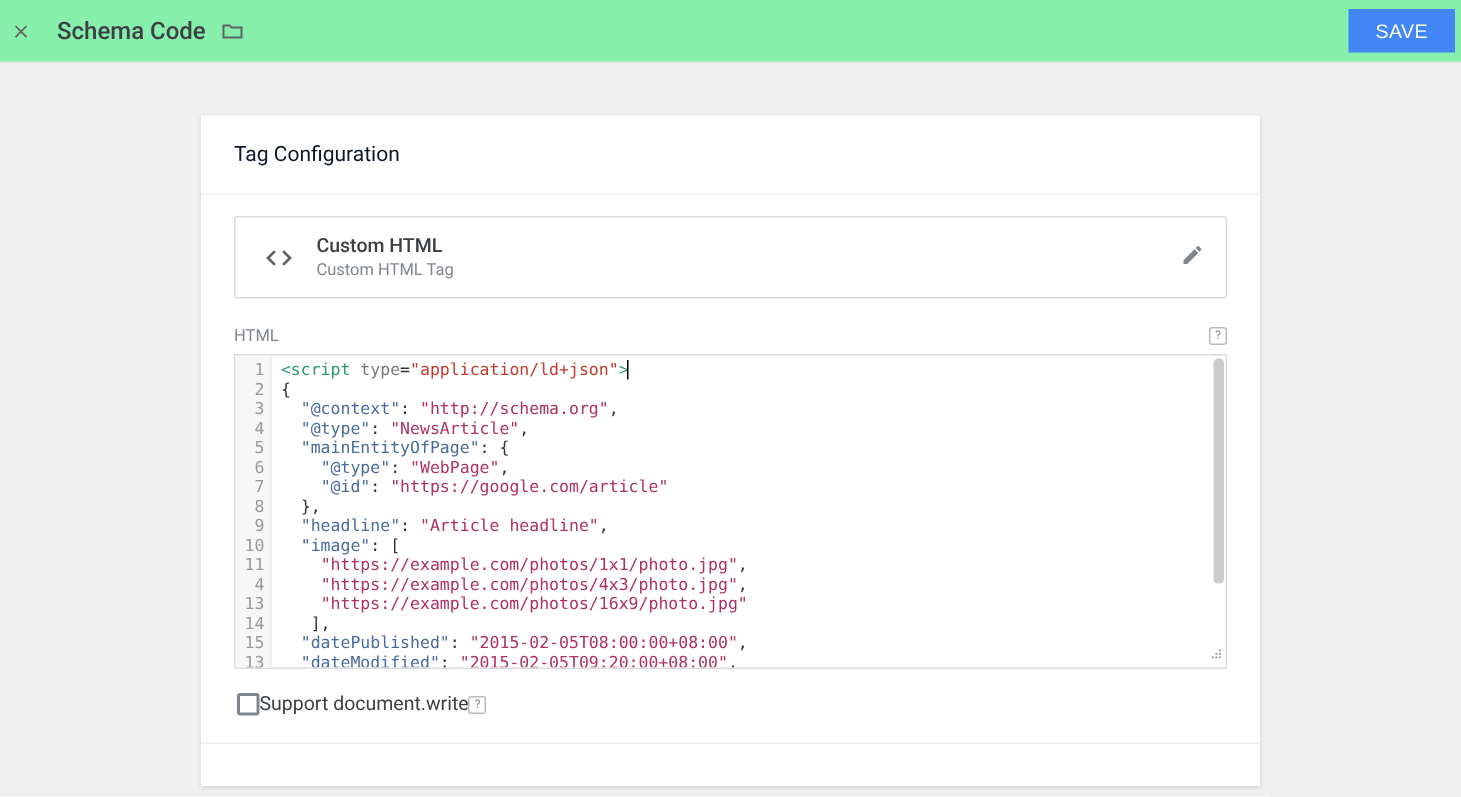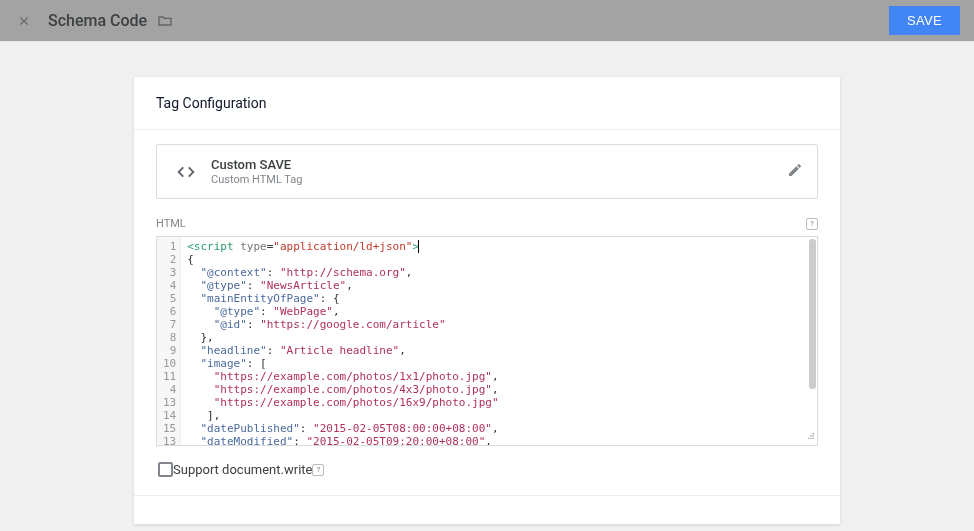--- a/index.html
+++ b/index.html
@@ -1,17 +1,17 @@
 <!DOCTYPE html>
 <html><head>
   <meta charset="utf-8">
   <style>
     * { box-sizing: border-box; margin: 0; padding: 0; }
     body { font-family: Roboto, Arial, sans-serif; background: #f0f0f0; width: 974px; height: 531px; overflow: hidden; }
-    .top-bar { background: #a3a3a3; height: 42px; display: flex; align-items: center; padding: 0 14px; border-bottom: 1px solid #e5e5e5; }
+    .top-bar { background: #86efac; height: 42px; display: flex; align-items: center; padding: 0 4px; border-bottom: 1px solid #e5e5e5; }
     .close-icon { width: 20px; height: 20px; color: #5f6368; cursor: pointer; display: flex; align-items: center; justify-content: center; }
     .close-icon svg { width: 14px; height: 14px; }
     .title { font-size: 16px; font-weight: 500; color: #3c4043; margin-left: 14px; }
     .folder-icon { margin-left: 10px; color: #5f6368; display: flex; align-items: center; }
     .folder-icon svg { width: 16px; height: 16px; }
     .spacer { flex: 1; }
     .save-btn { background: #4285f4; color: #fff; border: none; padding: 7px 18px; font-size: 13px; font-weight: 500; cursor: pointer; letter-spacing: 0.3px; }
     .panel { background: #fff; margin: 35px auto 0; width: 706px; box-shadow: 0 1px 3px rgba(0,0,0,0.12); }
     .panel-header { padding: 18px 22px; font-size: 14px; color: #0f172a; border-bottom: 1px solid #eee; }
     .panel-body { padding: 14px 22px 18px; }
@@ -66,21 +66,21 @@
 <div class="panel">
   <div class="panel-header">Tag Configuration</div>
   <div class="panel-body">
     <div class="type-card">
       <div class="type-icon">
         <svg viewBox="0 0 24 24">
             <path fill="none" stroke="currentColor" stroke-width="2" d="M9 7l-5 5 5 5M15 7l5 5-5 5"></path>
           </svg>
       </div>
       <div class="type-text">
-        <div class="t1">Custom SAVE</div>
+        <div class="t1">Custom HTML</div>
         <div class="t2">Custom HTML Tag</div>
       </div>
       <div class="pencil-icon">
         <svg viewBox="0 0 24 24">
             <path fill="currentColor" d="M3 17.25V21h3.75L17.81 9.94l-3.75-3.75L3 17.25zM20.71 7.04a1 1 0 0 0 0-1.41l-2.34-2.34a1 1 0 0 0-1.41 0l-1.83 1.83 3.75 3.75 1.83-1.83z"></path>
           </svg>
       </div>
     </div>
 
     <div class="html-label">

